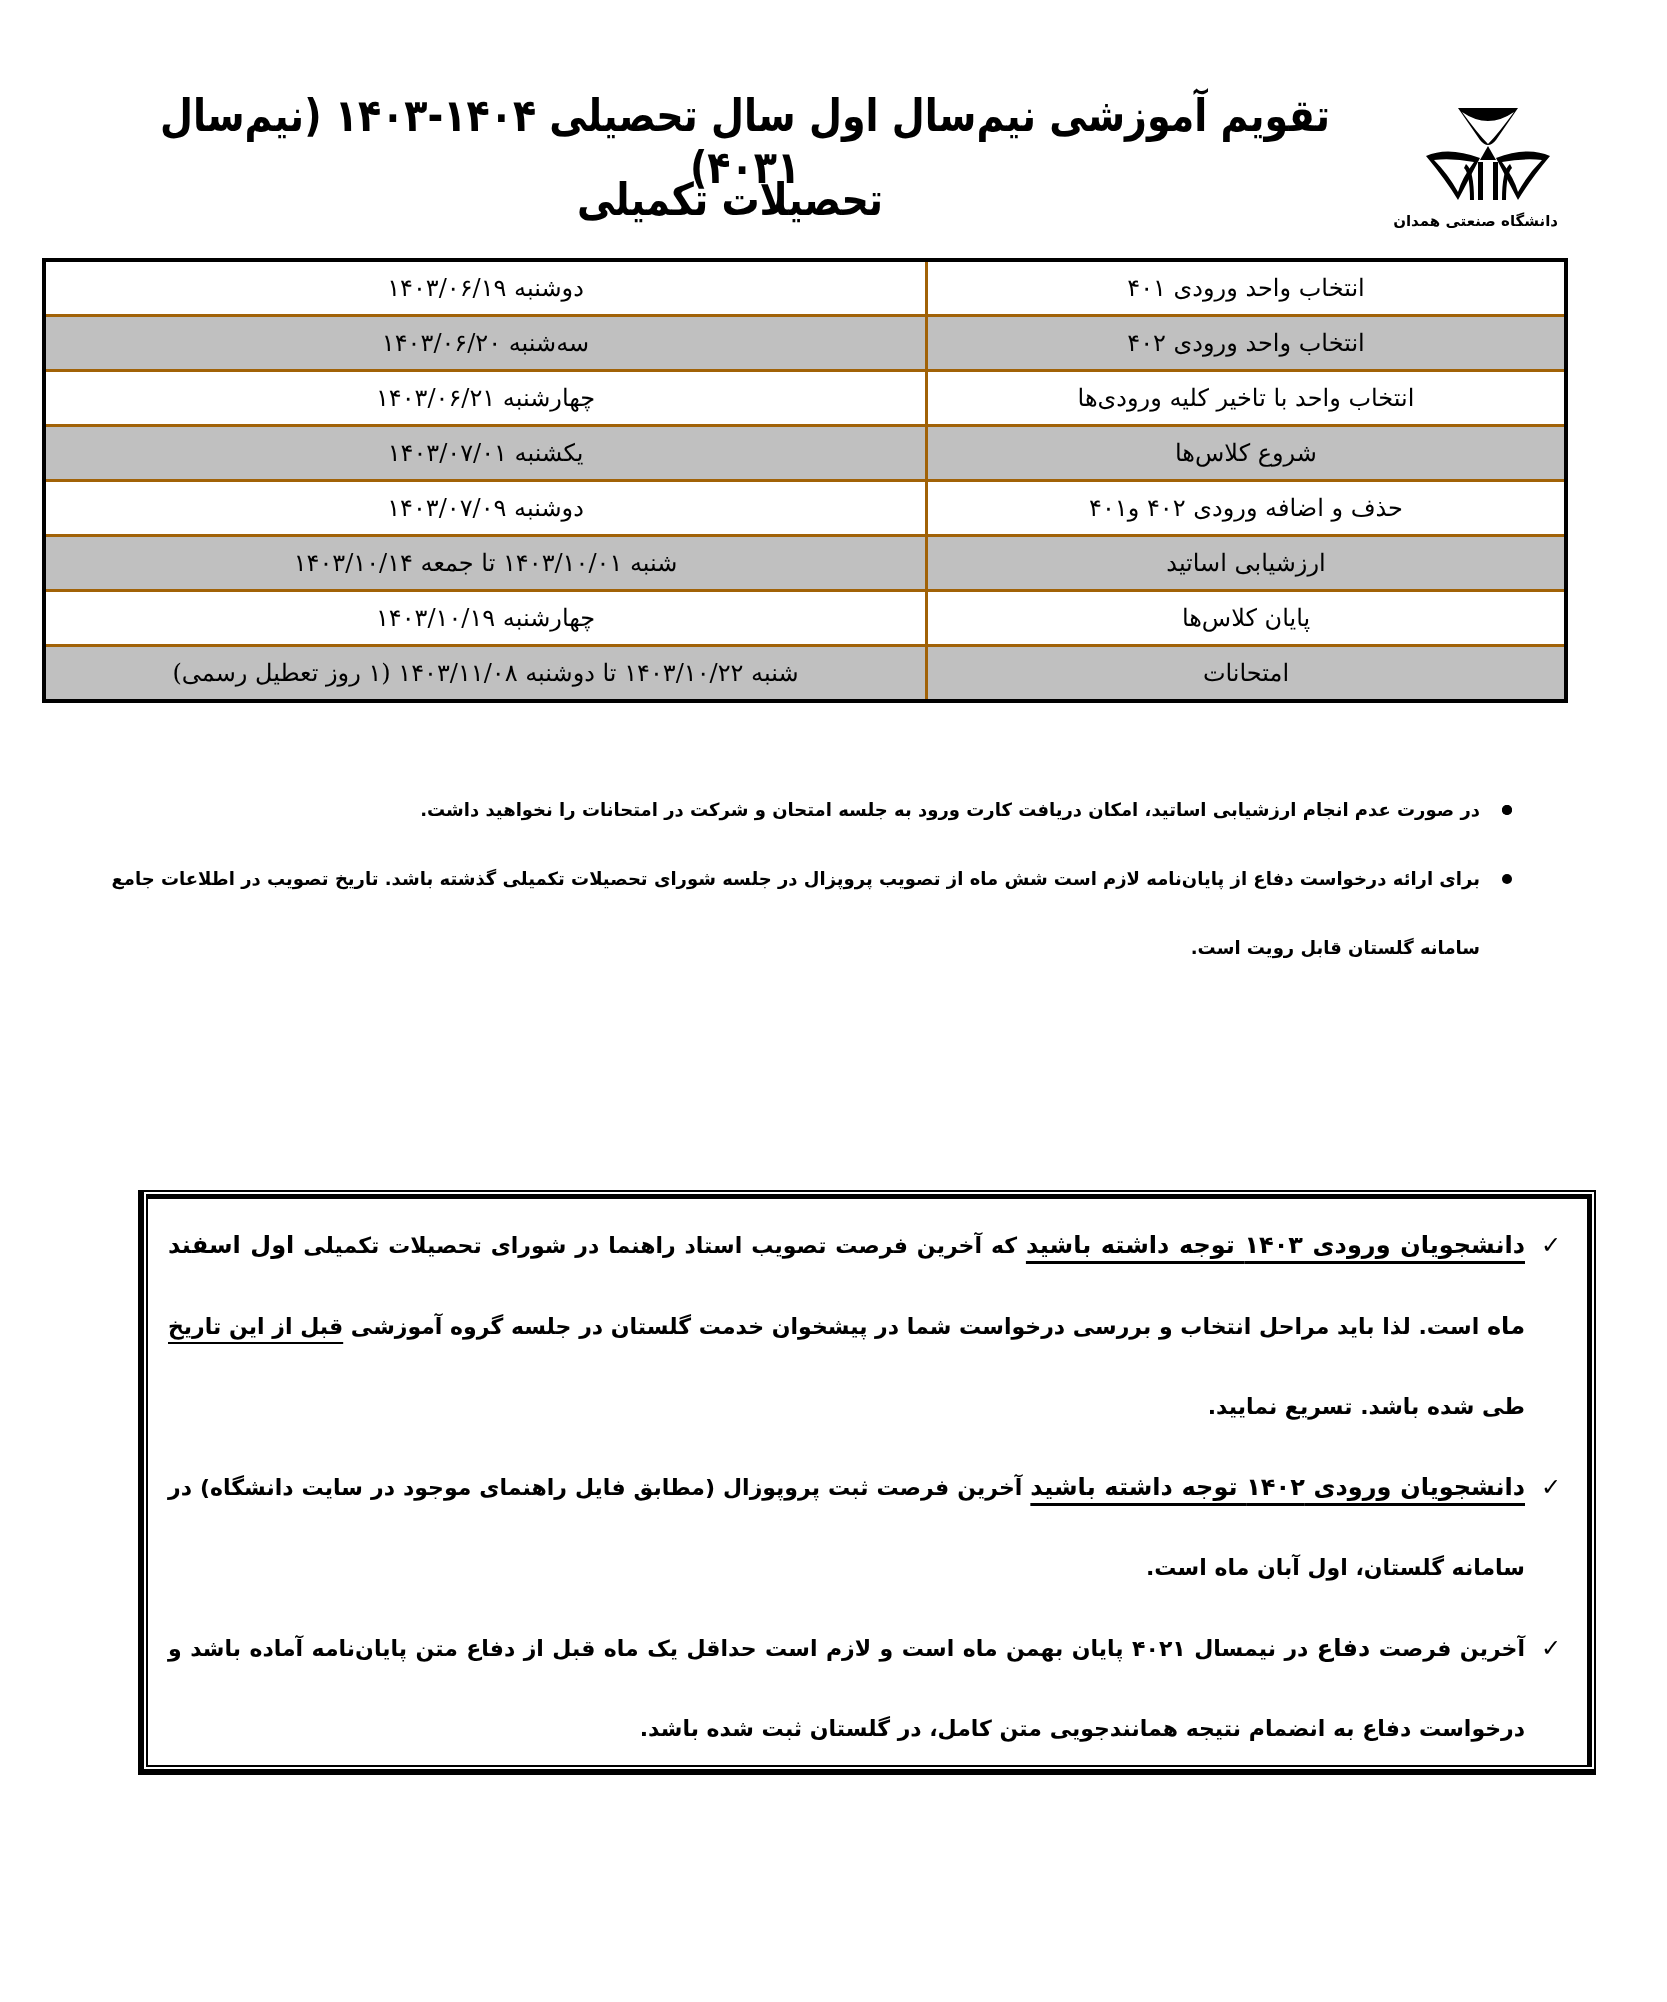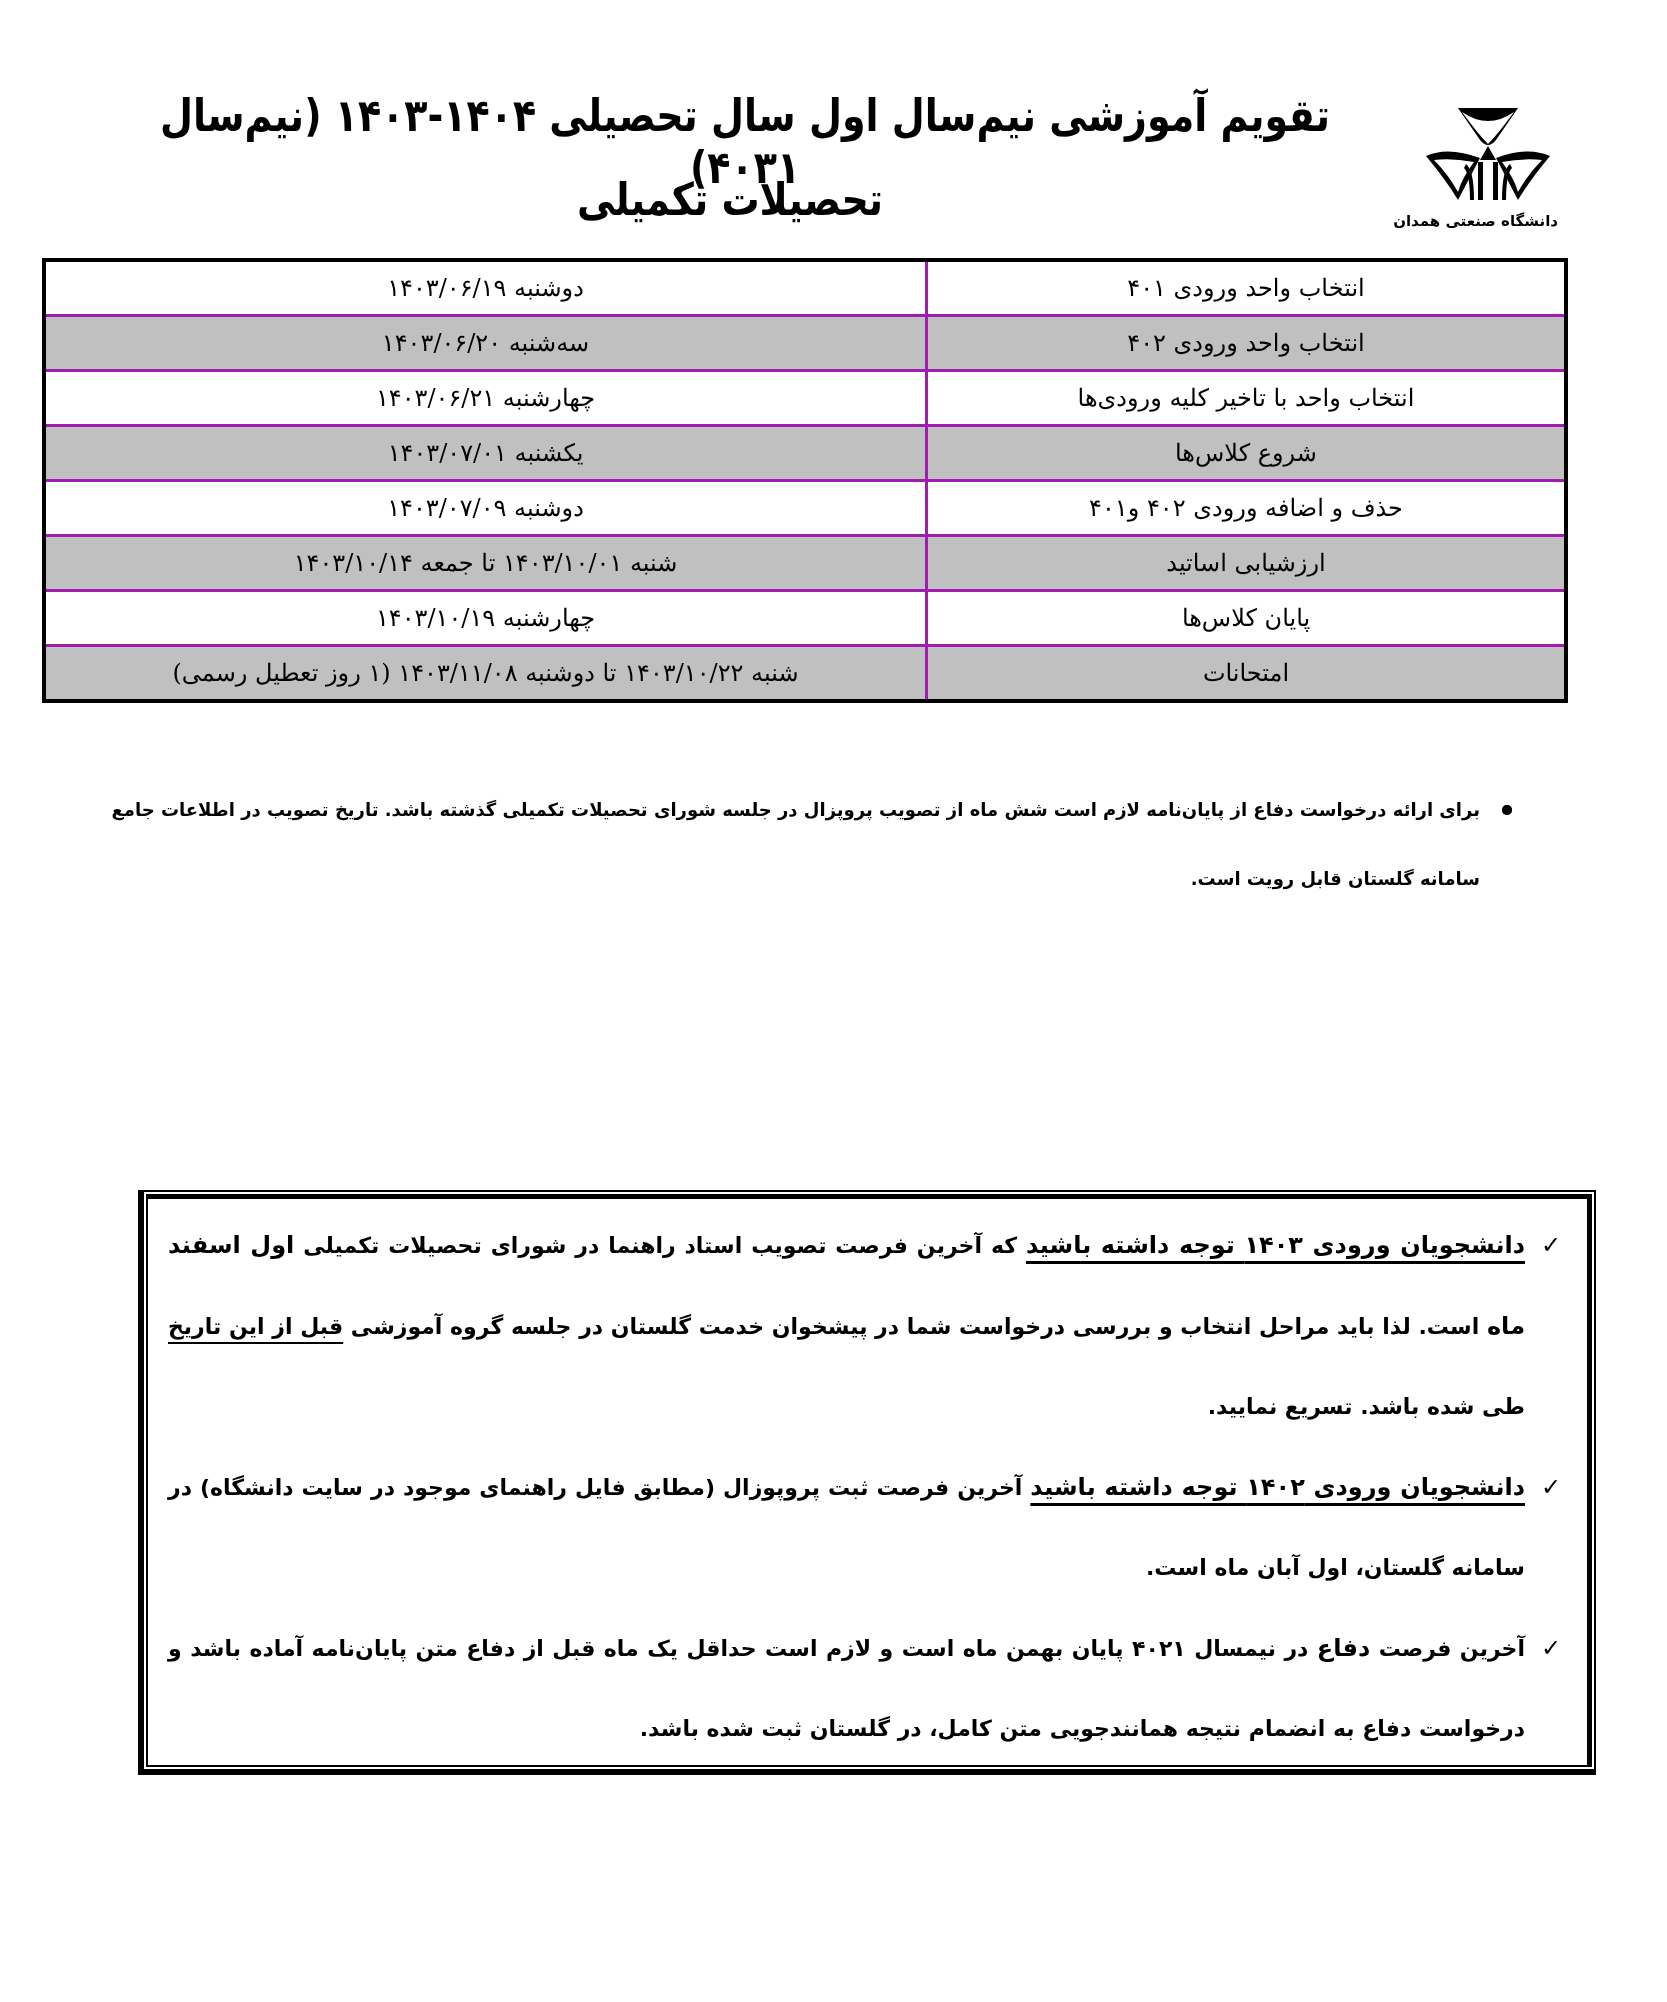--- a/index.html
+++ b/index.html
@@ -53,21 +53,21 @@
   .cal-table {
     position: absolute;
     left: 42px;
     top: 258px;
     width: 1526px;
     border-collapse: collapse;
     border: 4px solid #000;
     direction: rtl;
   }
   .cal-table td {
-    border: 3px solid #a21caf;
+    border: 3px solid #a16207;
     height: 52px;
     text-align: center;
     font-family: "DejaVu Serif", serif;
     font-size: 24px;
     padding: 0 6px;
     white-space: nowrap;
   }
   .cal-table td.event { width: 624px; }
   .cal-table tr.shaded td { background: #c0c0c0; }
 
@@ -219,20 +219,21 @@
     </tr>
     <tr class="shaded">
       <td class="event" style="background: rgb(192, 192, 192);">امتحانات</td>
       <td class="date" style="background: rgb(192, 192, 192);">شنبه ۱۴۰۳/۱۰/۲۲ تا دوشنبه ۱۴۰۳/۱۱/۰۸ (۱ روز تعطیل رسمی)</td>
     </tr>
   </tbody>
 </table>
 
 <ul class="notes">
   <li><span class="dot"></span></li>
+  <li><span class="dot"></span><span>در صورت عدم انجام ارزشیابی اساتید، امکان دریافت کارت ورود به جلسه امتحان و شرکت در امتحانات را نخواهید داشت.</span></li>
   <li><span class="dot"></span><span>برای ارائه درخواست دفاع از پایان‌نامه لازم است شش ماه از تصویب پروپزال در جلسه شورای تحصیلات تکمیلی گذشته باشد. تاریخ تصویب در اطلاعات جامع سامانه گلستان قابل رویت است.</span></li>
 </ul>
 
 <div class="box">
   <div class="box-inner">
     <ul class="checks">
       <li>
         <span class="check">✓</span>
         <span class="strong ul">دانشجویان ورودی ۱۴۰۳ توجه داشته باشید</span><span> که آخرین فرصت تصویب استاد راهنما در شورای تحصیلات تکمیلی </span><span class="strong">اول اسفند ماه</span><span> است. لذا باید مراحل انتخاب و بررسی درخواست شما در پیشخوان خدمت گلستان در جلسه گروه آموزشی </span><span class="ul-thin">قبل از این تاریخ</span><span> طی شده باشد. تسریع نمایید.</span>
       </li>

